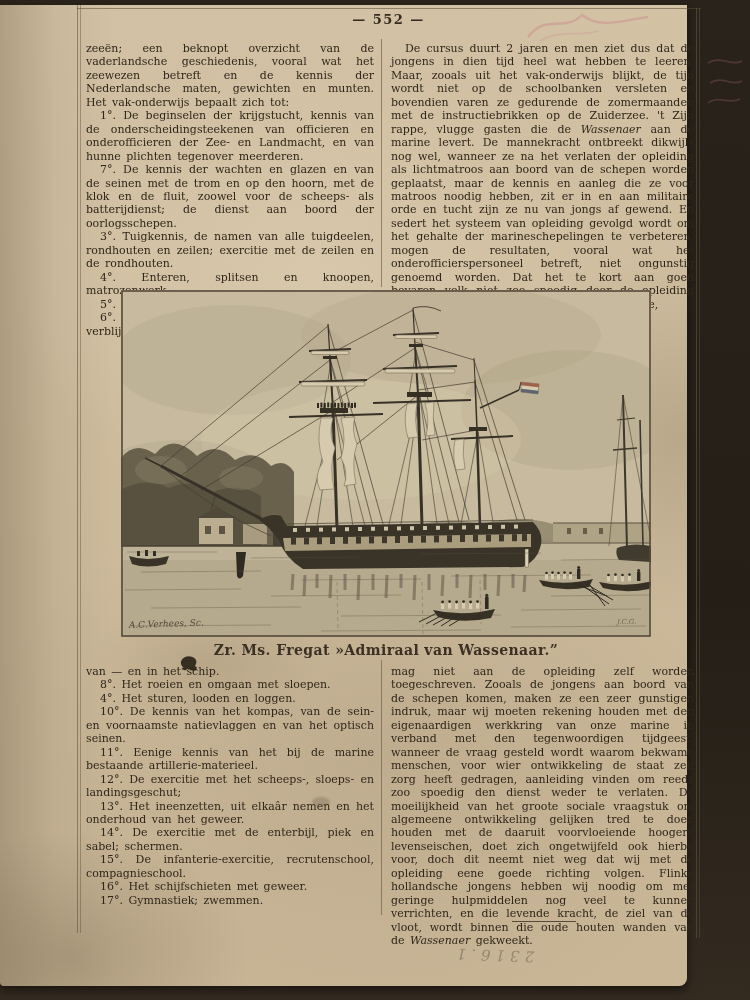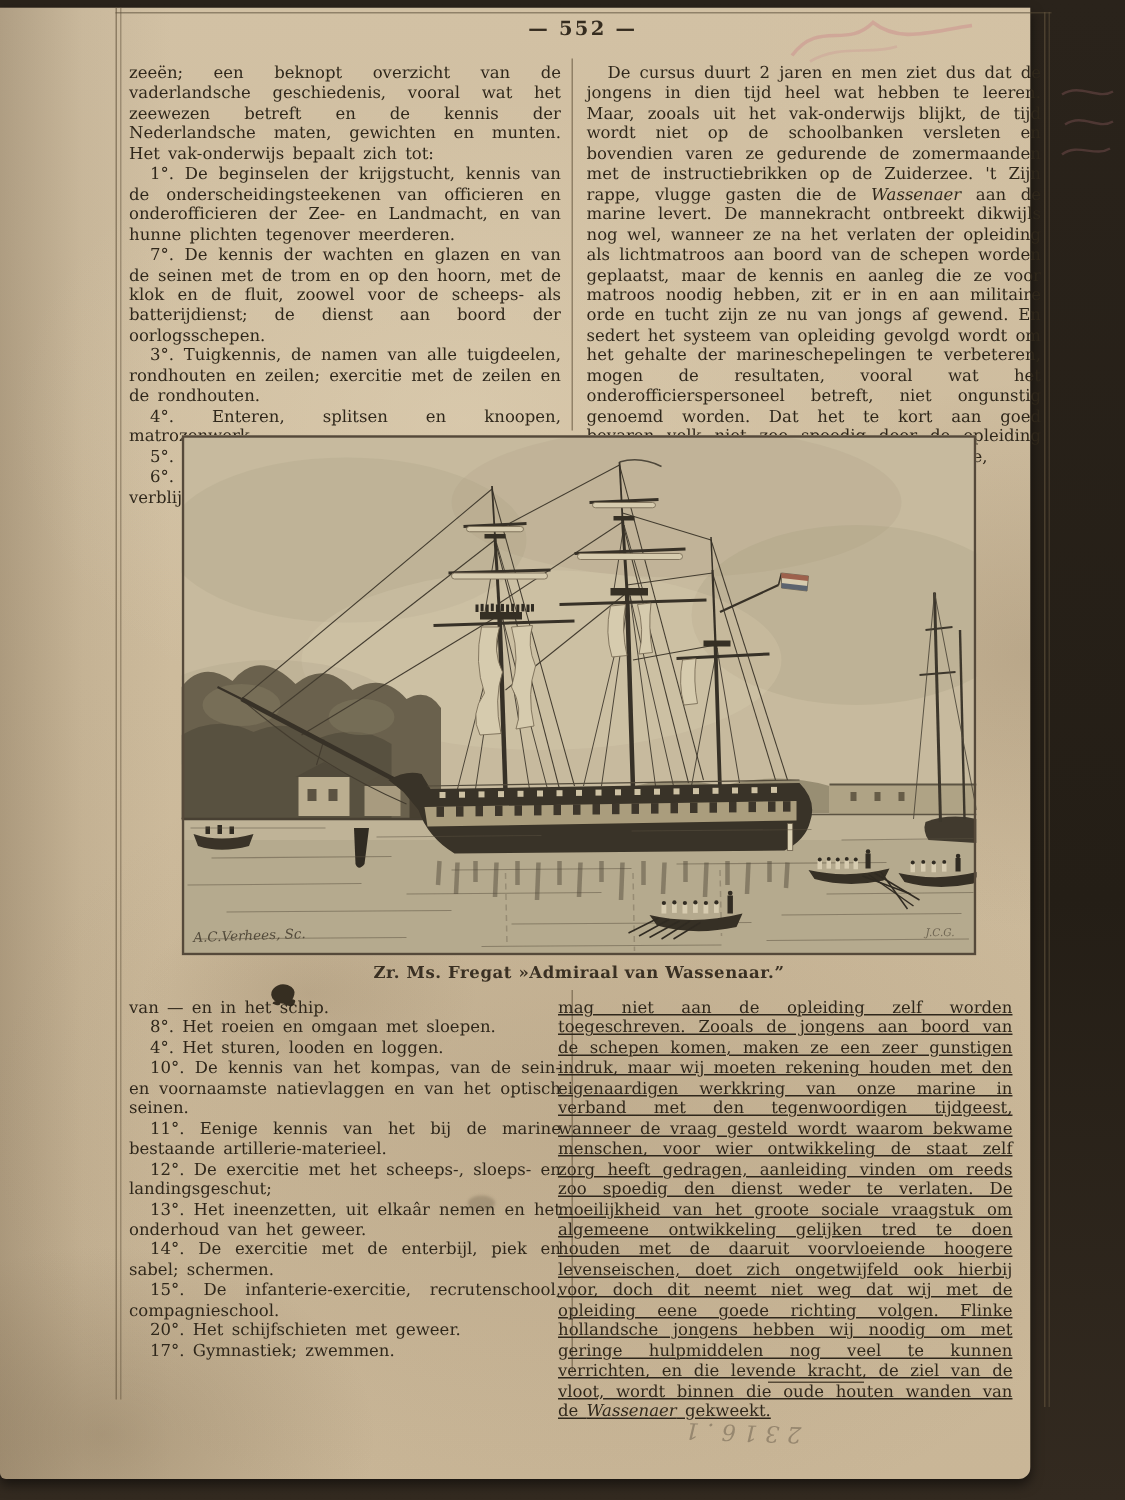--- a/index.html
+++ b/index.html
@@ -37,27 +37,27 @@
   .v-mid-bottom{left:381px;top:655px;height:255px;}
   .col{
     position:absolute;font-size:11px;line-height:13.45px;text-align:justify;
     color:#2f271b;word-spacing:.18em;
   }
   .col p{margin:0;}
   .col p.ind{text-indent:14px;}
   .tl{left:86px;top:37px;width:288px;}
   .tr{left:391px;top:37px;width:303px;}
   .bl{left:86px;top:660px;width:288px;}
-  .br{left:372px;top:660px;width:303px;text-decoration:underline;}
+  .br{left:391px;top:660px;width:303px;}
   .engraving{
     position:absolute;left:121px;top:285px;width:530px;height:347px;margin:0;
   }
   .caption{
     position:absolute;left:121px;top:637px;width:530px;text-align:center;
-    font-size:11px;font-weight:700;letter-spacing:.4px;color:#3a3023;
+    font-size:14px;font-weight:700;letter-spacing:.4px;color:#3a3023;
   }
   .divider{
     position:absolute;left:512px;top:916px;width:64px;height:1px;
     background:#564a38;
   }
   .pencil-note{
     position:absolute;left:408px;top:941px;width:170px;text-align:center;
     transform:rotate(182deg);color:rgba(112,98,80,.55);
     font-style:italic;font-size:15px;letter-spacing:5px;
   }
@@ -433,21 +433,21 @@
   <section class="col bl">
     <p>van — en in het schip.</p>
     <p class="ind">8°. Het roeien en omgaan met sloepen.</p>
     <p class="ind">4°. Het sturen, looden en loggen.</p>
     <p class="ind">10°. De kennis van het kompas, van de sein- en voornaamste natievlaggen en van het optisch seinen.</p>
     <p class="ind">11°. Eenige kennis van het bij de marine bestaande artillerie-materieel.</p>
     <p class="ind">12°. De exercitie met het scheeps-, sloeps- en landingsgeschut;</p>
     <p class="ind">13°. Het ineenzetten, uit elkaâr nemen en het onderhoud van het geweer.</p>
     <p class="ind">14°. De exercitie met de enterbijl, piek en sabel; schermen.</p>
     <p class="ind">15°. De infanterie-exercitie, recrutenschool, compagnieschool.</p>
-    <p class="ind">20°. Het schijfschieten met geweer.</p>
+    <p class="ind">16°. Het schijfschieten met geweer.</p>
     <p class="ind">17°. Gymnastiek; zwemmen.</p>
   </section>
 
   <section class="col br">
     <p><span>mag niet aan de opleiding zelf worden toegeschreven. Zooals de jongens aan boord van de schepen komen, maken ze een zeer gunstigen indruk, maar wij moeten rekening houden met den eigenaardigen werkkring van onze marine in verband met den tegenwoordigen tijdgeest, wanneer de vraag gesteld wordt waarom bekwame menschen, voor wier ontwikkeling de staat zelf zorg heeft gedragen, aanleiding vinden om reeds zoo spoedig den dienst weder te verlaten. De moeilijkheid van het groote sociale vraagstuk om algemeene ontwikkeling gelijken tred te doen houden met de daaruit voorvloeiende hoogere levenseischen, doet zich ongetwijfeld ook hierbij voor, doch dit neemt niet weg dat wij met de opleiding eene goede richting volgen. Flinke hollandsche jongens hebben wij noodig om met geringe hulpmiddelen nog veel te kunnen verrichten, en die levende kracht, de ziel van de vloot, wordt binnen die oude houten wanden van de </span><i>Wassenaer</i><span> gekweekt.</span></p>
   </section>
 
   <div class="divider"></div>
 
   <div class="ink-blot"></div>

